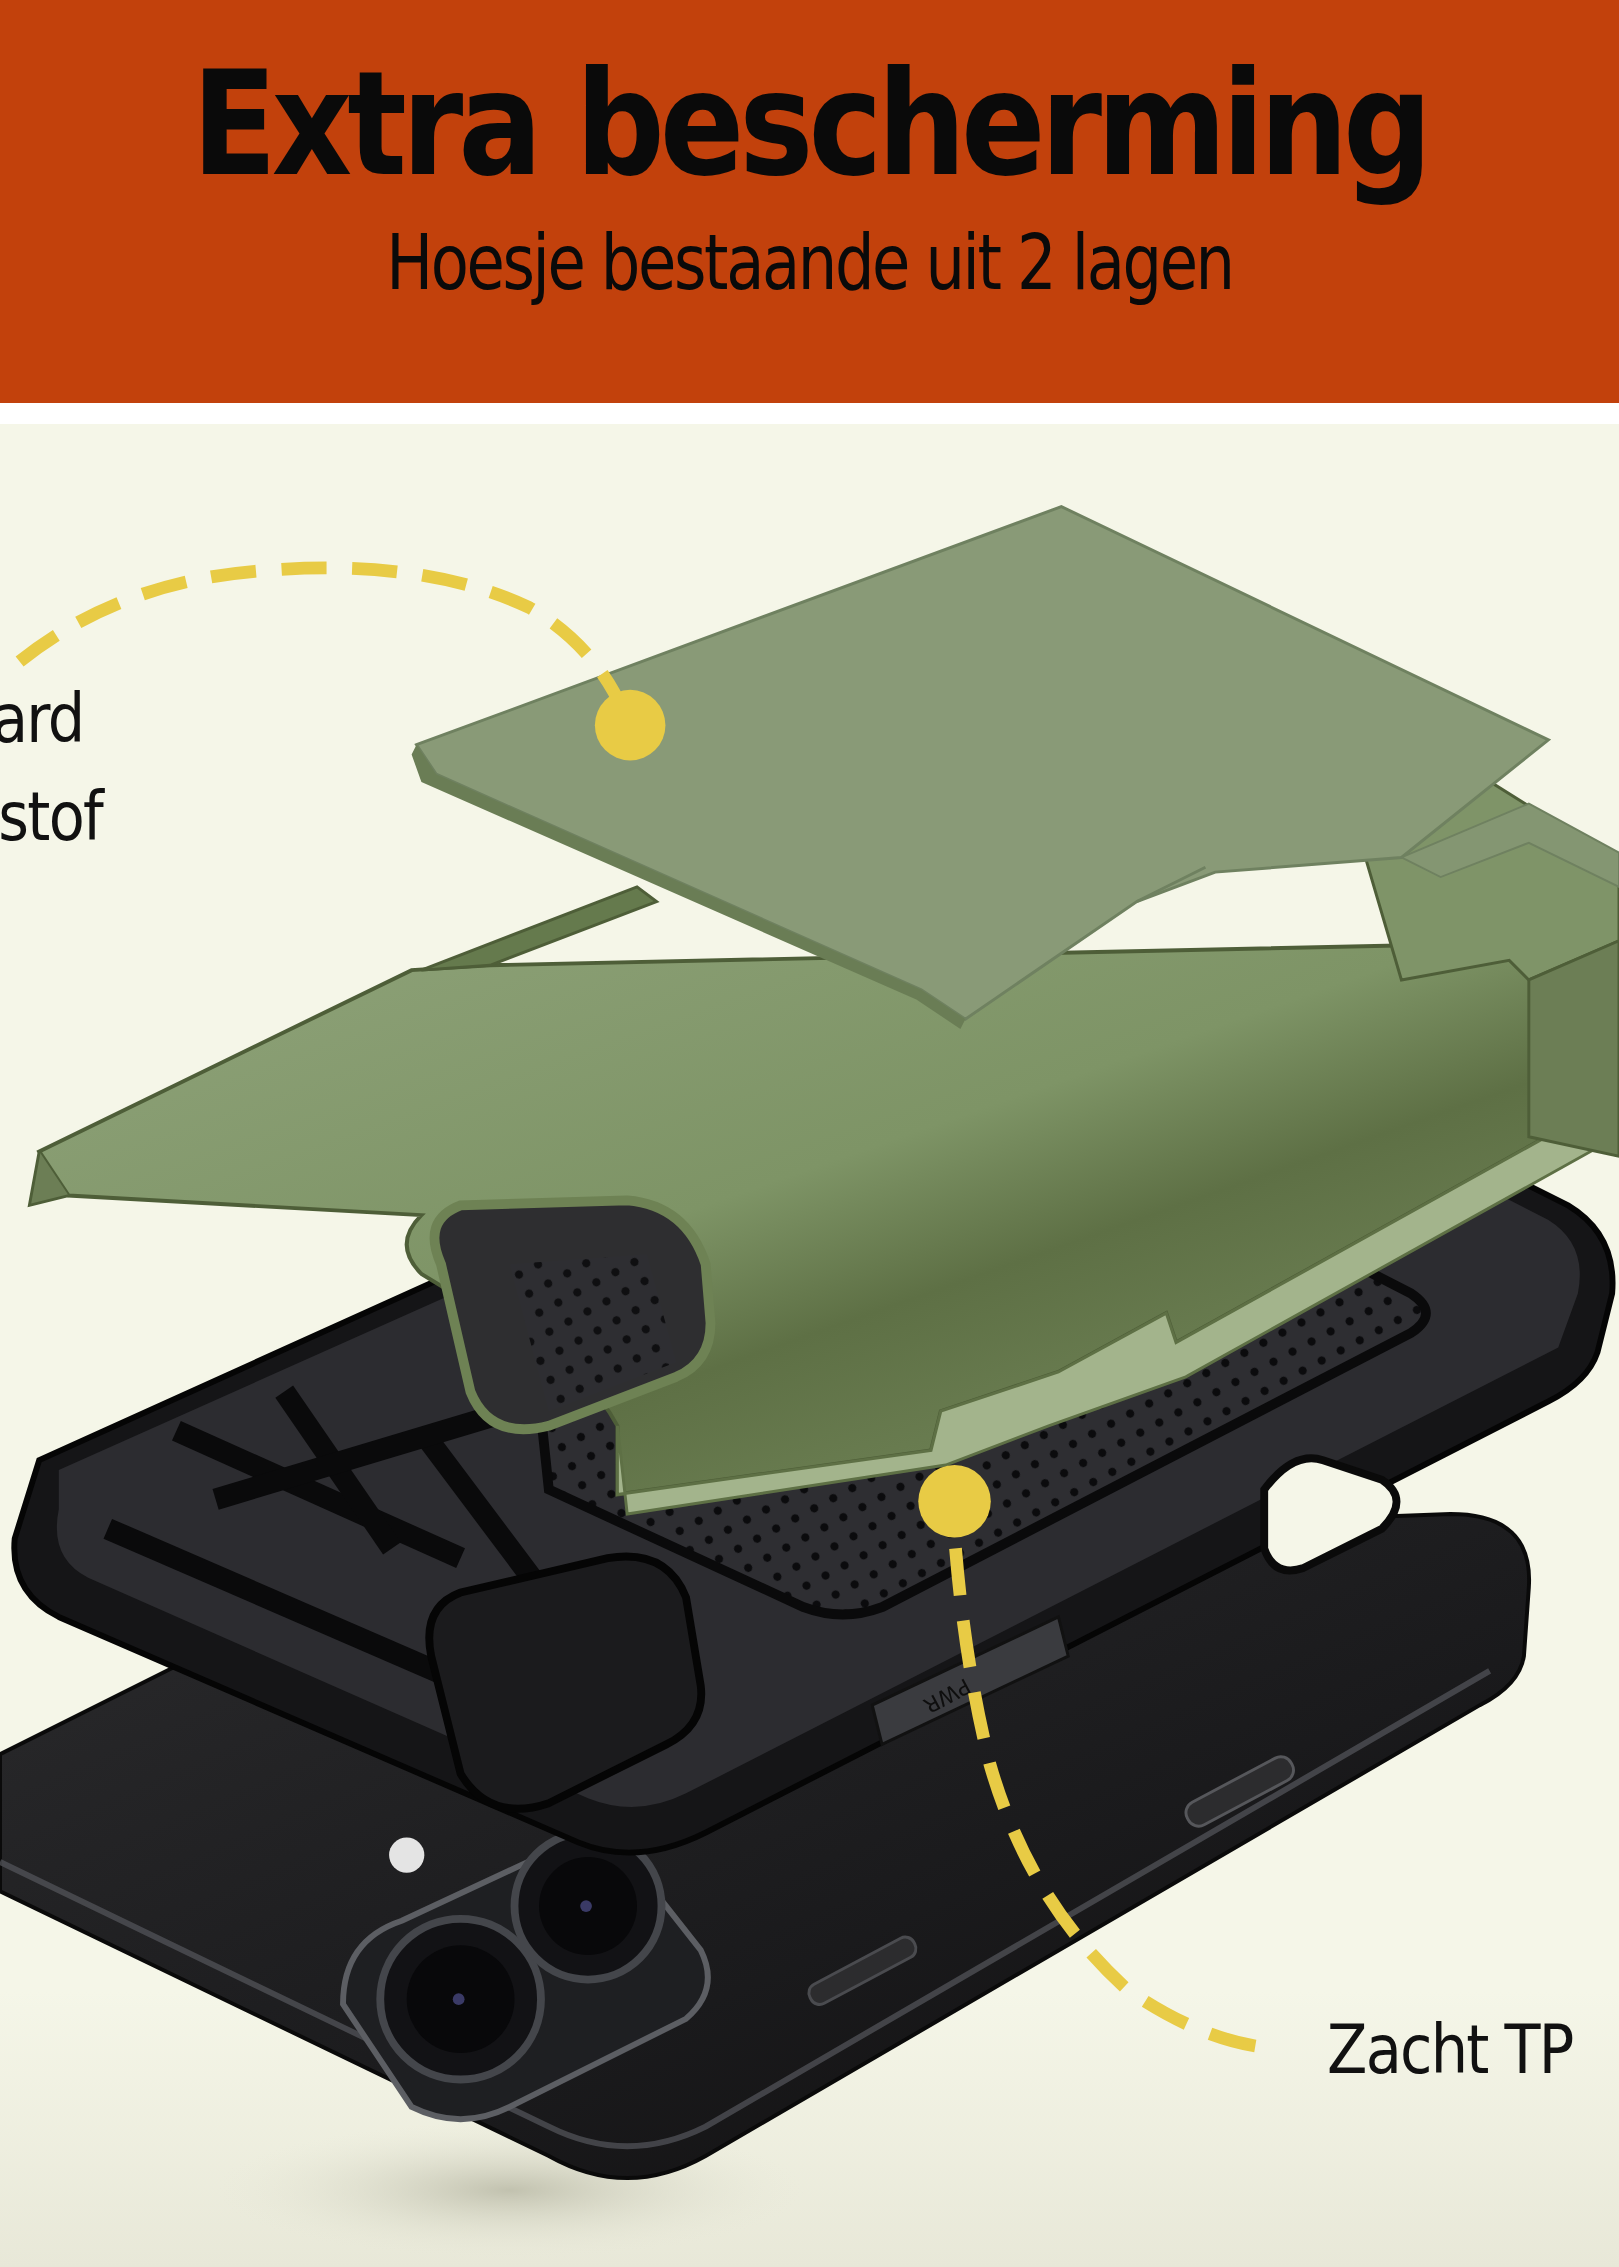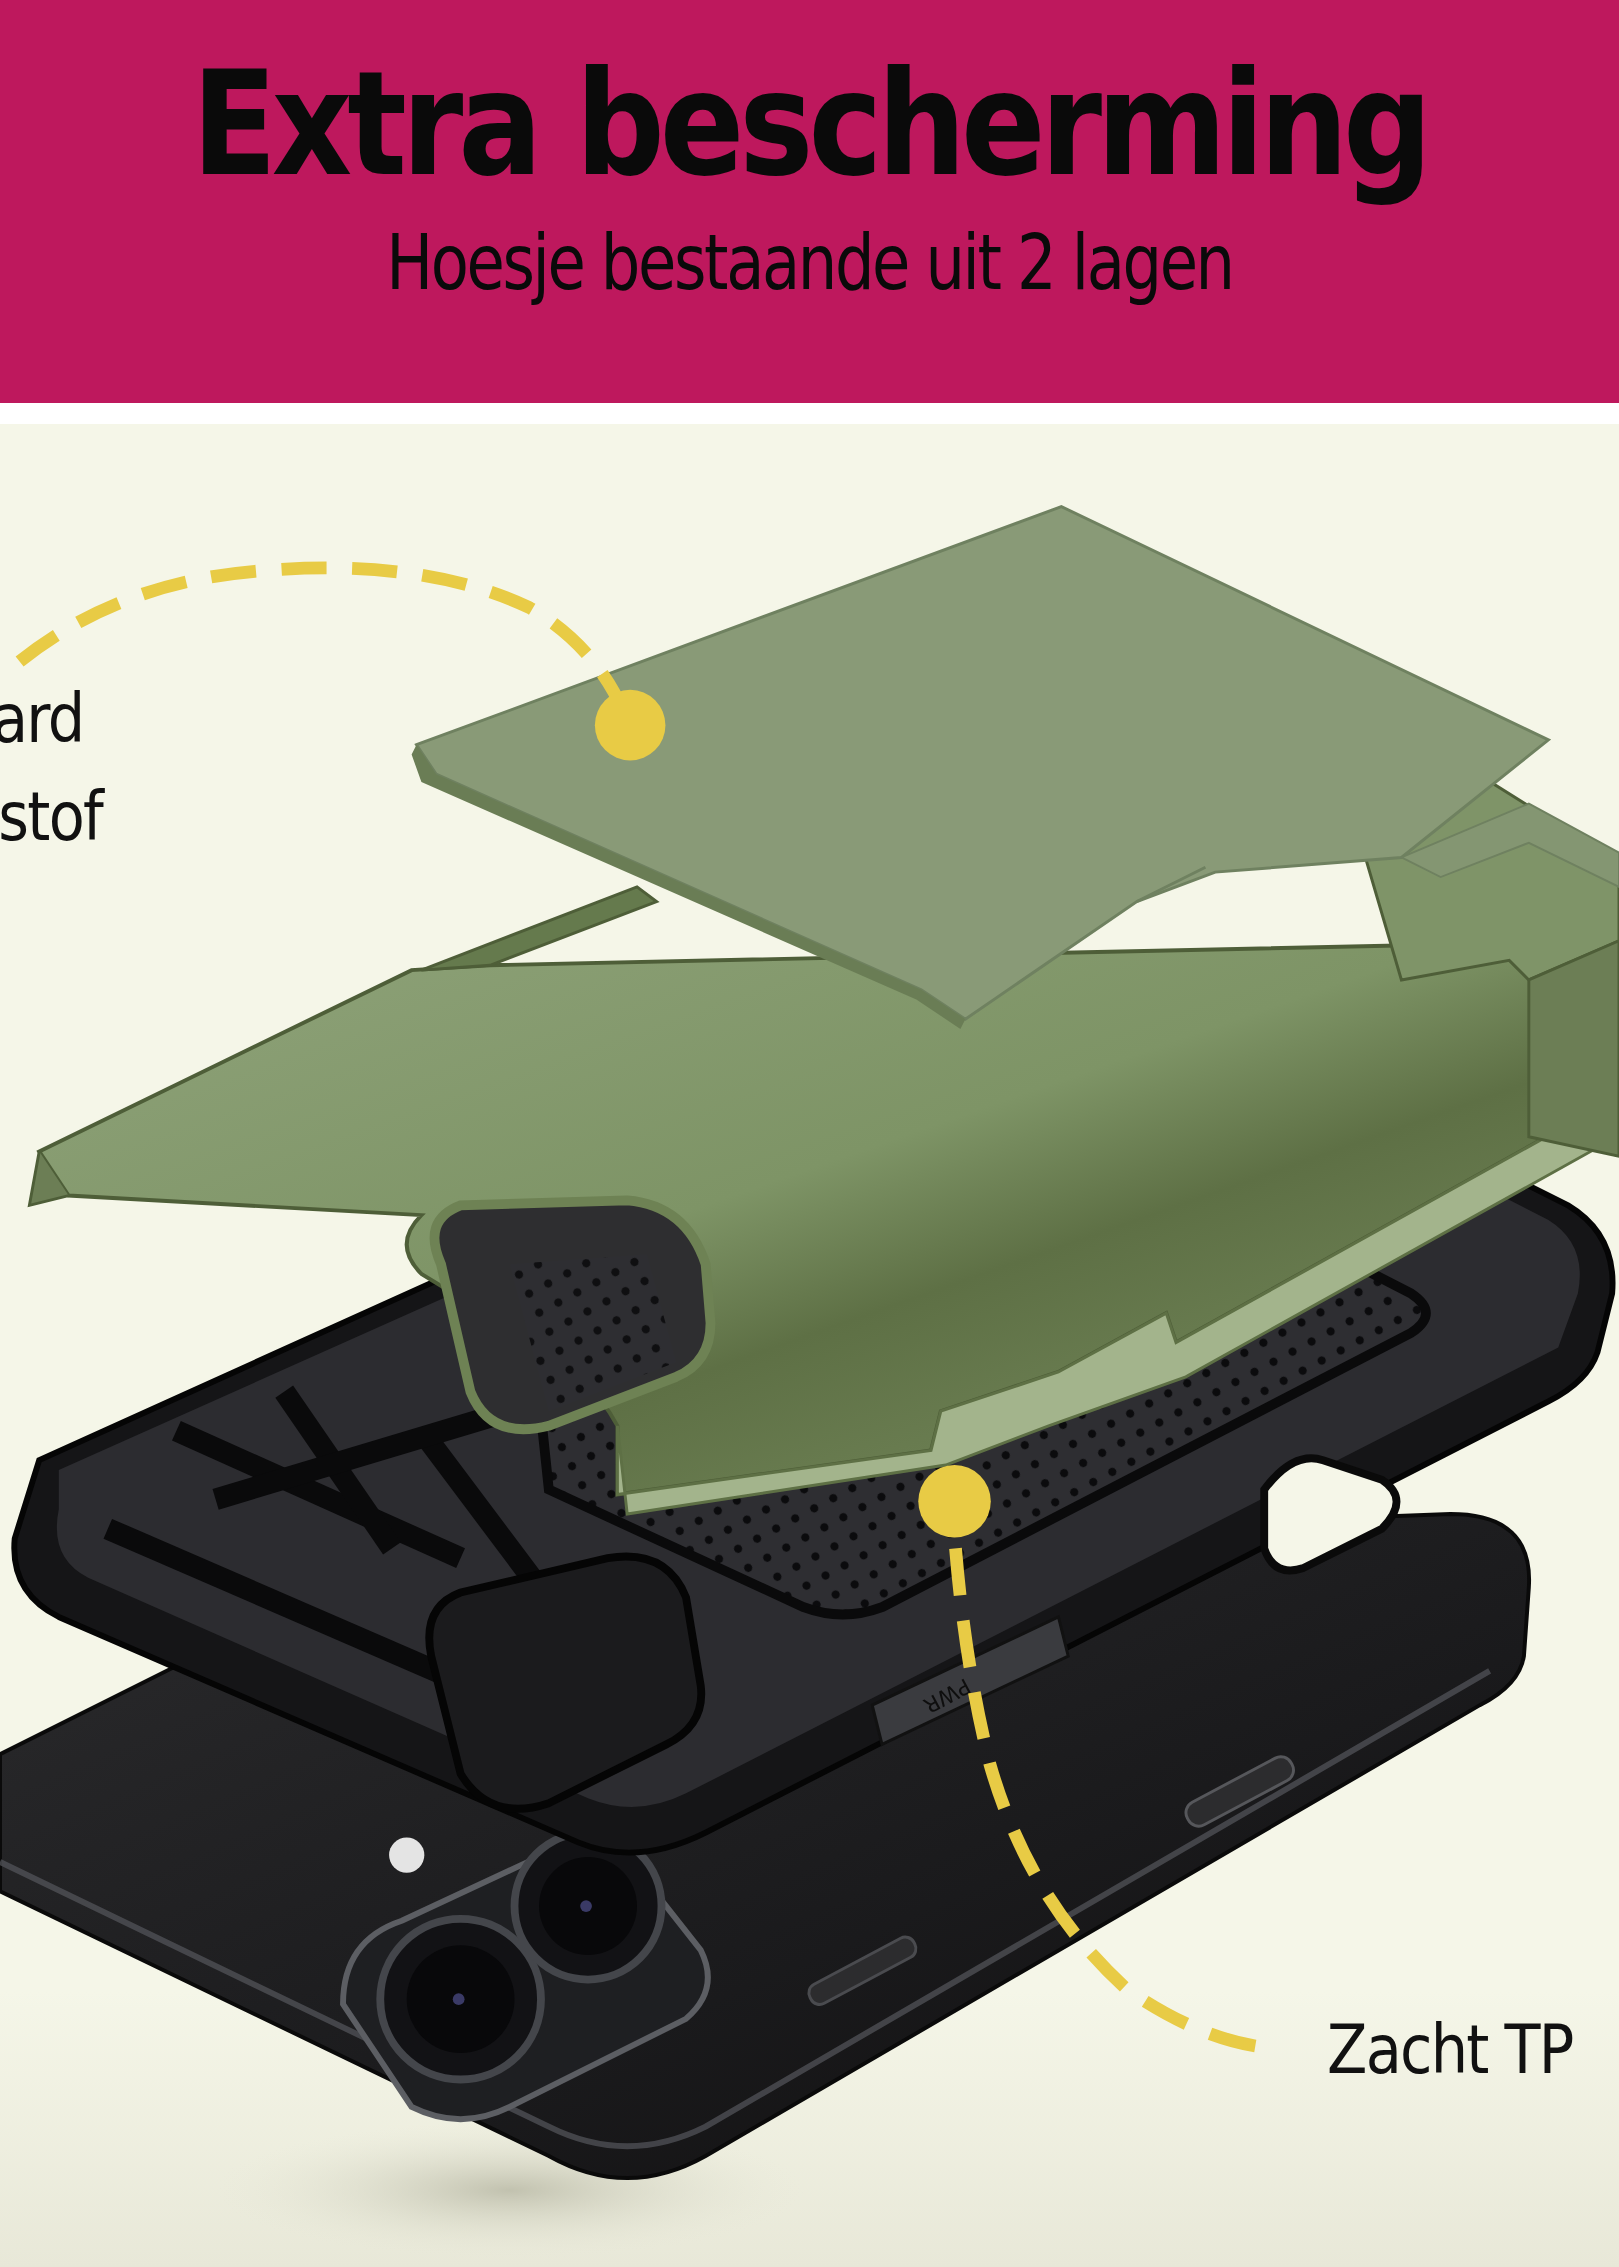--- a/index.html
+++ b/index.html
@@ -3,21 +3,21 @@
 <meta charset="utf-8">
 <style>
   html, body { margin:0; padding:0; }
   body {
     width:1619px; height:2267px; position:relative; overflow:hidden;
     background:#F5F5E6;
     font-family:"DejaVu Sans", "Liberation Sans", sans-serif;
   }
   .header {
     position:absolute; left:0; top:0; width:1619px; height:403px;
-    background:#be185d;
+    background:#c2410c;
   }
   .title {
     position:absolute; left:0; width:1619px; top:51px; text-align:center;
     font-family:"DejaVu Sans", sans-serif; font-weight:bold;
     font-size:145px; letter-spacing:-5.9px; color:#0a0a0a; line-height:1;
     transform:scaleX(0.86); transform-origin:center;
   }
   .subtitle {
     position:absolute; left:0; width:1619px; top:225px; text-align:center;
     font-family:"DejaVu Sans", sans-serif; font-size:76px; letter-spacing:-2.9px;

